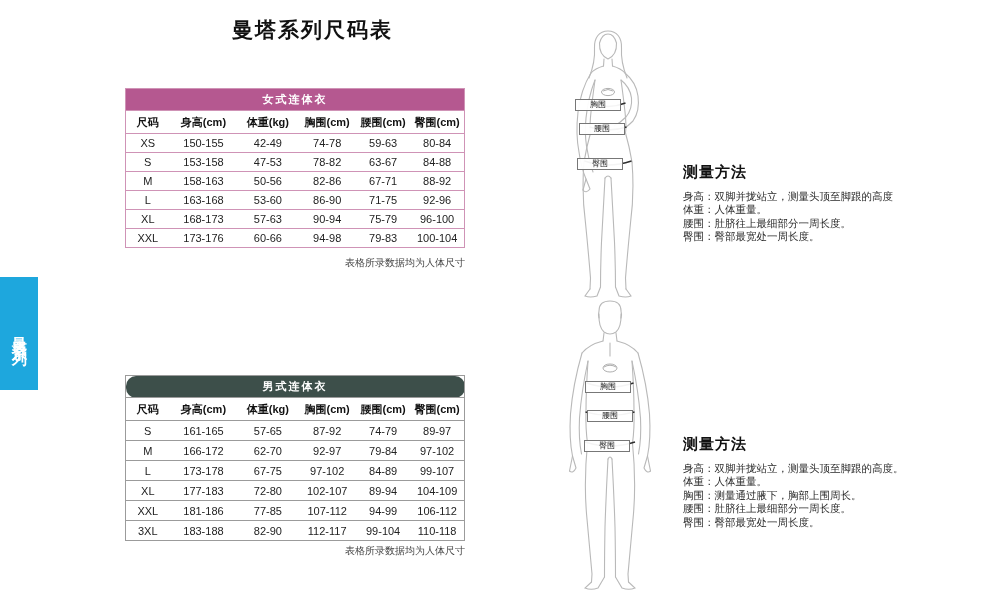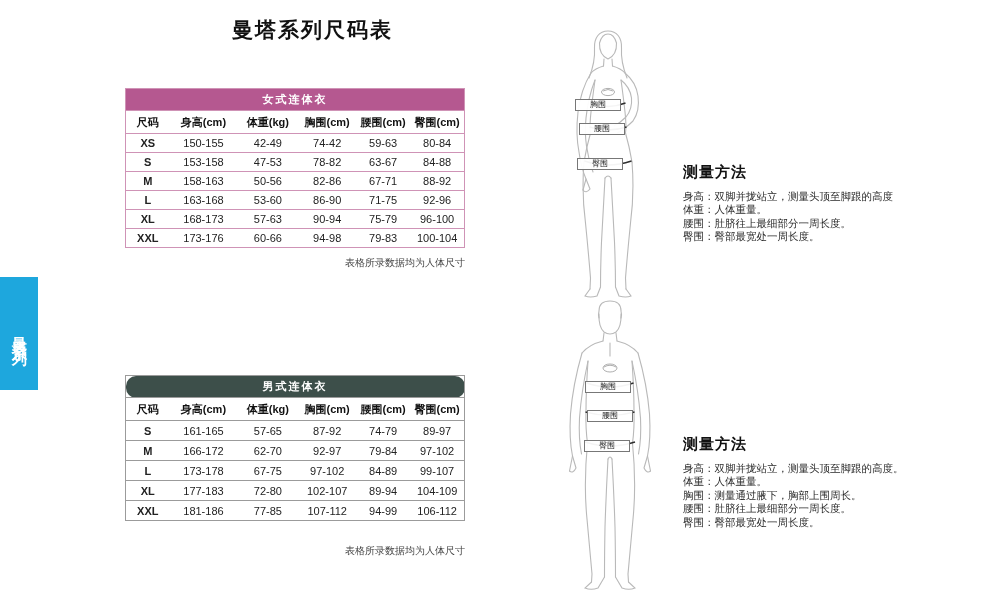--- a/index.html
+++ b/index.html
@@ -35,21 +35,21 @@
   tr.col-head th { height:23px; font-weight:700; color:#111; }
 
   table.women { top:88px; border:1px solid #cf93b6; }
   table.women tr { border-bottom:1px solid #cf93b6; }
   table.women tbody td { height:19px; }
 
   table.men { top:375px; border:1px solid #9b9b9b; }
   table.men tr { border-bottom:1px solid #9b9b9b; }
   table.men tbody td { height:20px; }
 
-  table.size-table tbody td:first-child { font-weight:700; }
+  table.size-table tbody td:first-child { font-weight:400; }
   table.size-table tbody td { color:#222; }
 
   .table-note {
     position:absolute; left:125px; width:340px; text-align:right;
     font-size:10px; color:#444;
   }
   .note-women { top:256px; }
   .note-men { top:544px; }
 
   
@@ -100,21 +100,21 @@
           <th>胸围(cm)</th>
           <th>腰围(cm)</th>
           <th>臀围(cm)</th>
         </tr>
     </thead>
     <tbody>
         <tr>
           <td>XS</td>
           <td>150-155</td>
           <td>42-49</td>
-          <td>74-42</td>
+          <td>74-78</td>
           <td>59-63</td>
           <td>80-84</td>
         </tr>
         <tr>
           <td>S</td>
           <td>153-158</td>
           <td>47-53</td>
           <td>78-82</td>
           <td>63-67</td>
           <td>84-88</td>
@@ -210,20 +210,28 @@
           <td>89-94</td>
           <td>104-109</td>
         </tr>
         <tr>
           <td>XXL</td>
           <td>181-186</td>
           <td>77-85</td>
           <td>107-112</td>
           <td>94-99</td>
           <td>106-112</td>
+        </tr>
+        <tr>
+          <td>3XL</td>
+          <td>183-188</td>
+          <td>82-90</td>
+          <td>112-117</td>
+          <td>99-104</td>
+          <td>110-118</td>
         </tr>
       </tbody>
   </table>
   <div class="table-note note-men">表格所录数据均为人体尺寸</div>
 
   <div class="figure-box figure-female">
     <svg viewBox="0 0 120 277">
       <g stroke="#b9b9b9" fill="none" stroke-width="1.1" stroke-linecap="round">
         <path d="M60,5 C51,5 46,12 46.5,22 C47,30 45,42 41,52 M60,5 C69,5 74,12 73.5,22 C73,30 75,42 79,52"></path>
         <path d="M51.5,17 Q51,29 60,33 Q69,29 68.5,17 Q66,8 60,8 Q54,8 51.5,17"></path>

